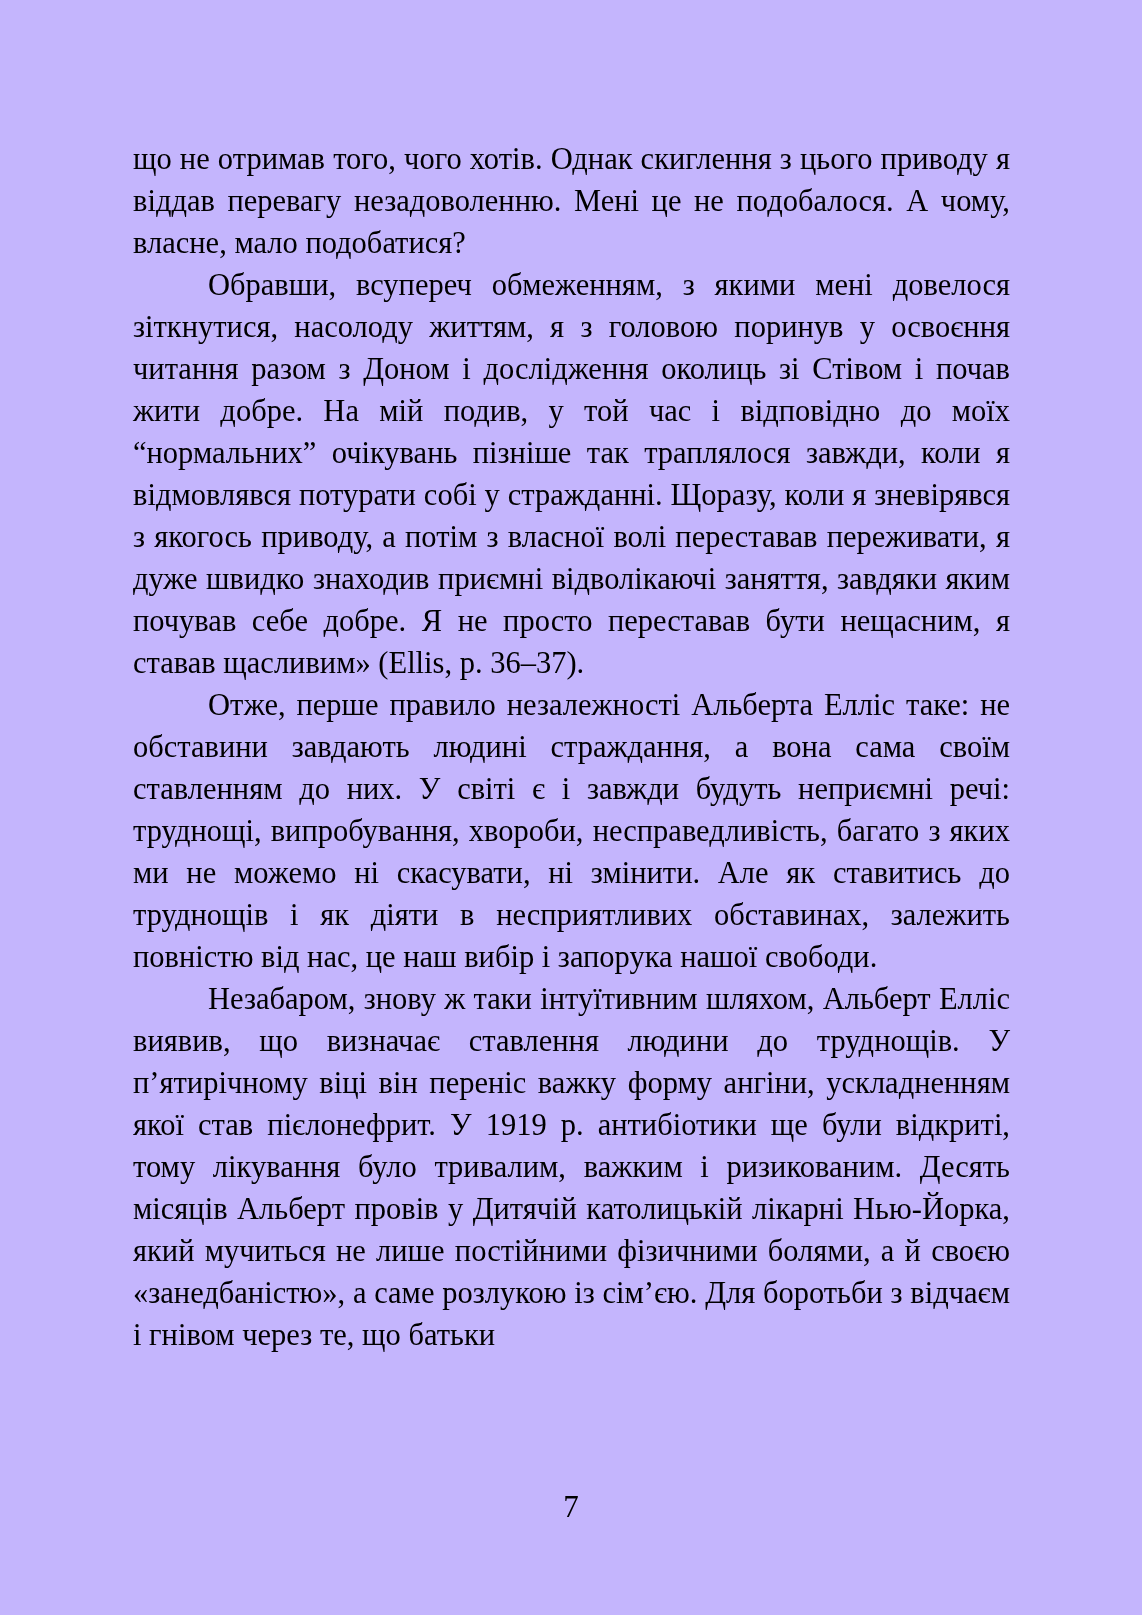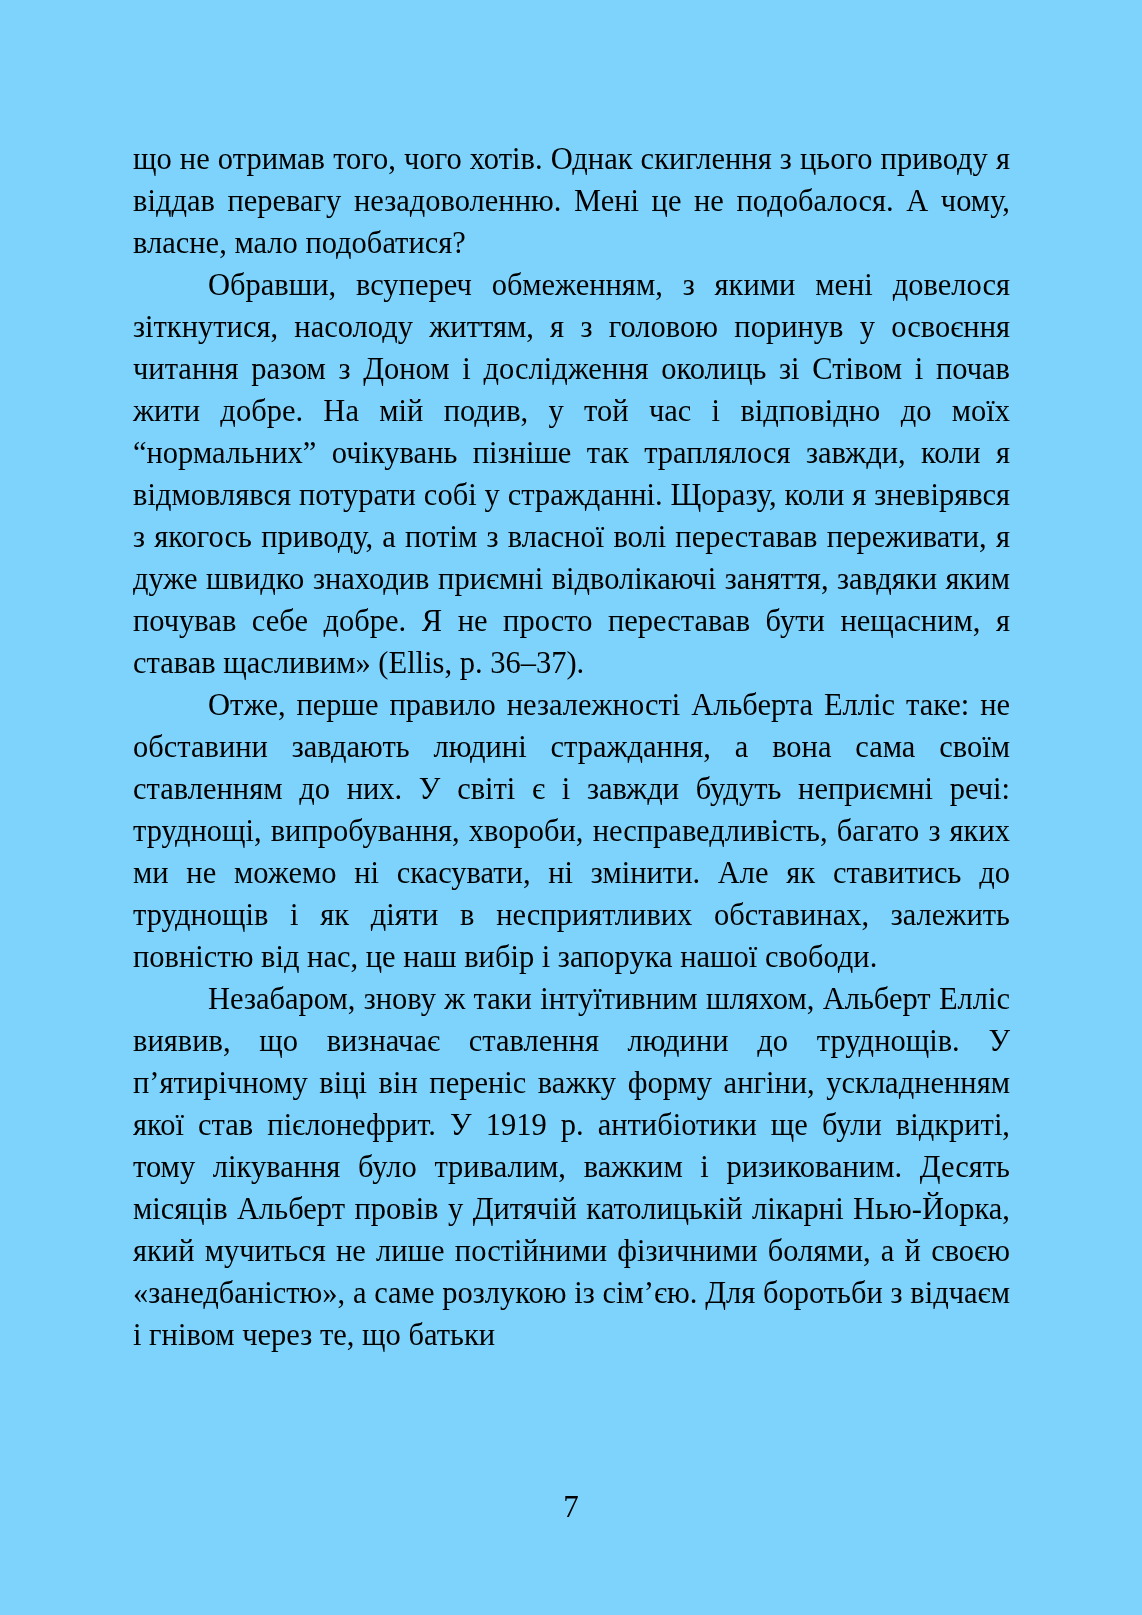--- a/index.html
+++ b/index.html
@@ -4,21 +4,21 @@
 <style>
   html, body {
     margin: 0;
     padding: 0;
     background: #ffffff;
   }
   .page {
     position: relative;
     width: 1142px;
     height: 1615px;
-    background: #7dd3fc;
+    background: #c4b5fd;
     overflow: hidden;
     box-sizing: border-box;
   }
   .text-block {
     position: absolute;
     left: 133px;
     top: 138px;
     width: 877px;
     font-family: "Liberation Serif", "DejaVu Serif", serif;
     font-size: 30.5px;

